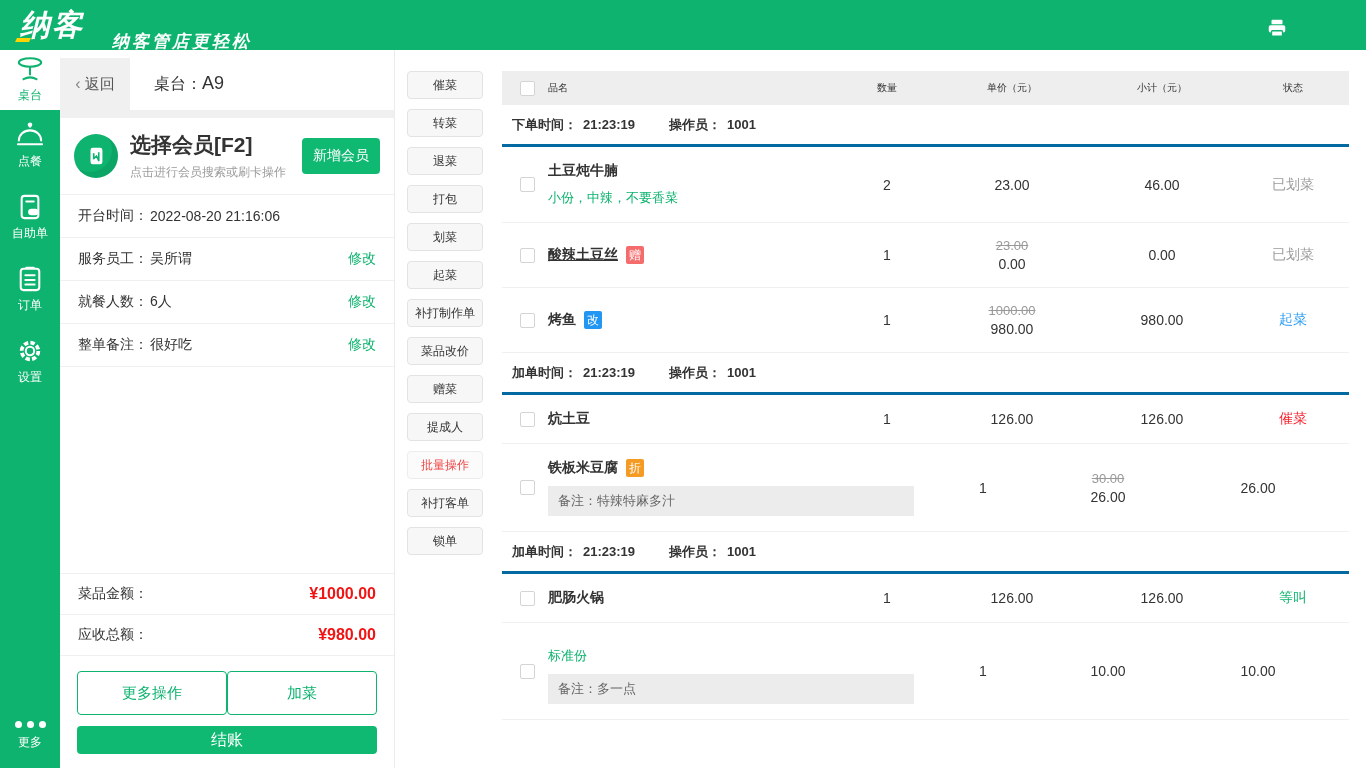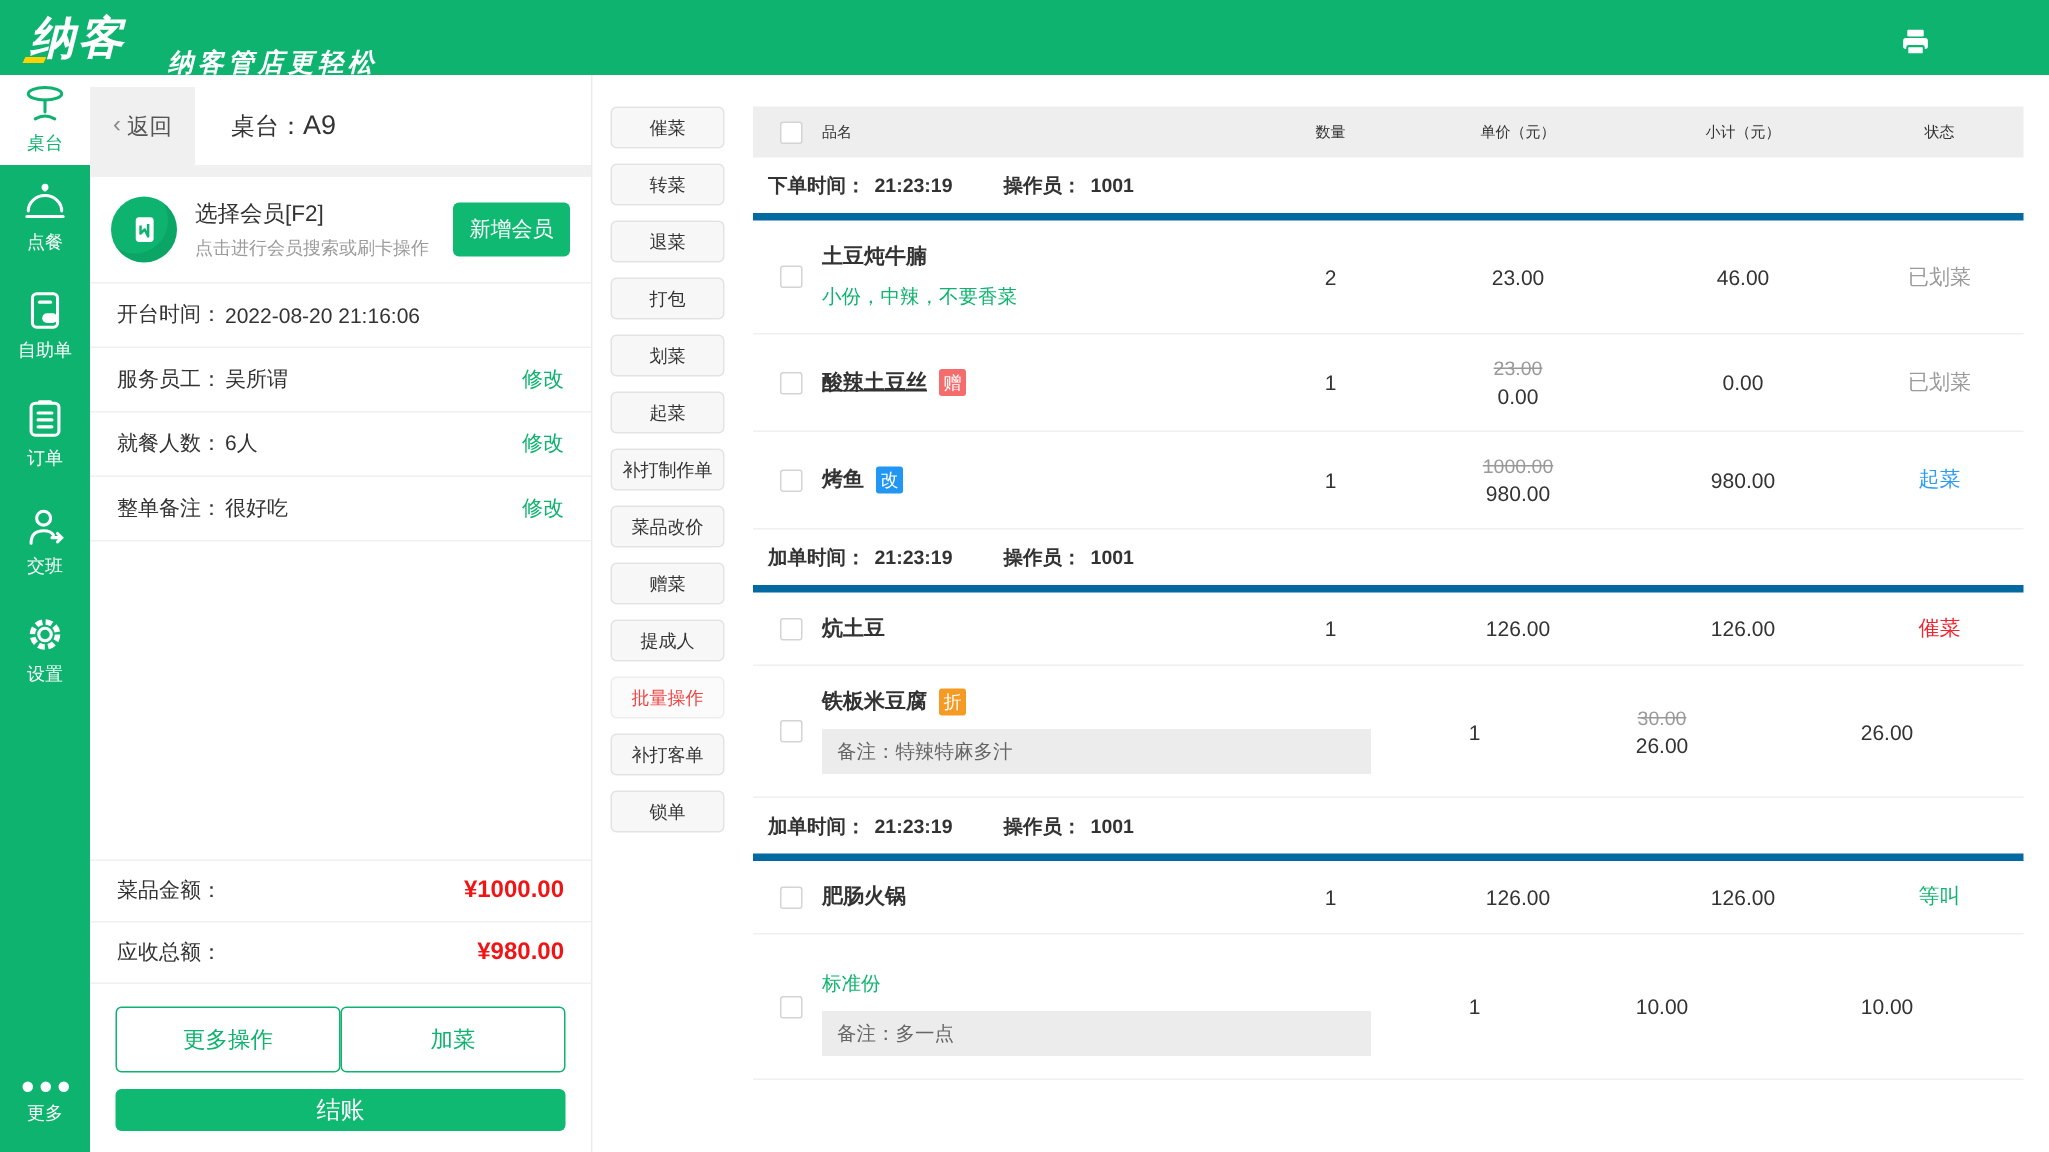--- a/index.html
+++ b/index.html
@@ -36,21 +36,21 @@
   .panel { width:335px; flex-shrink:0; border-right:1px solid #ebebeb; display:flex; flex-direction:column; background:#fff; }
   .panel-head { margin-top:8px; height:52px; display:flex; align-items:center; flex-shrink:0; }
   .back-btn { width:70px; height:100%; background:#f0f0f0; color:#555; display:flex; align-items:center; justify-content:center; gap:4px; font-size:15px; cursor:pointer; }
   .back-chevron { font-size:16px; color:#888; }
   .table-title { margin-left:24px; font-size:16px; color:#333; }
   .table-no { font-size:18px; }
   .panel-gap { height:8px; background:#f0f0f0; flex-shrink:0; }
   .member-row { display:flex; align-items:center; padding:13px 14px 13px 14px; gap:12px; flex-shrink:0; }
   .member-icon { width:44px; height:44px; border-radius:50%; background:#0db36e; display:flex; align-items:center; justify-content:center; flex-shrink:0; box-shadow:inset -6px -6px 0 rgba(0,0,0,.08); }
   .member-texts { flex:1; min-width:0; }
-  .member-title { font-size:15px; font-weight:normal; color:#333; }
+  .member-title { font-size:21px; font-weight:bold; color:#333; }
   .member-sub { font-size:12px; color:#9b9b9b; margin-top:5px; }
   .add-member-btn { background:#0fb971; color:#fff; border:none; border-radius:4px; font-size:14px; padding:9px 11px; cursor:pointer; flex-shrink:0; }
   .info-list { border-top:1px solid #f0f0f0; }
   .info-row { height:43px; display:flex; align-items:center; padding:0 18px; border-bottom:1px solid #f0f0f0; font-size:14px; color:#333; }
   .info-value { margin-left:2px; }
   .edit-link { margin-left:auto; color:#0db36e; cursor:pointer; font-size:14px; }
   .panel-spacer { flex:1; }
   .totals { border-top:1px solid #f0f0f0; }
   .total-row { height:41px; display:flex; align-items:center; padding:0 18px; border-bottom:1px solid #f0f0f0; font-size:14px; color:#333; }
   .total-value { margin-left:auto; color:#f01414; font-weight:bold; font-size:16px; }
@@ -64,21 +64,21 @@
   .action-btn { width:76px; height:28px; margin-bottom:10px; background:#f7f7f7; border:1px solid #e3e3e3; border-radius:4px; color:#333; font-size:12px; cursor:pointer; white-space:nowrap; padding:0 2px; font-family:inherit; }
   .action-btn.disabled { color:#ef4444; background:#fbfbfb; border-color:#ededed; cursor:default; }
 
   
   .main { flex:1; padding:21px 17px 0 7px; overflow:hidden; }
   .grid-row { display:grid; grid-template-columns:46px 1fr 100px 150px 150px 112px; align-items:center; }
   .o-header { background:#eeeeee; height:34px; font-size:10px; color:#333; }
   .o-header .col { text-align:center; }
   .o-header .col-name { text-align:left; }
   .cb { width:15px; height:15px; border:1px solid #d4d4d4; border-radius:2px; background:#fff; margin-left:18px; cursor:pointer; }
-  .group-head { height:42px; display:flex; align-items:center; gap:6px; font-size:13px; color:#333; font-weight:bold; border-bottom:5px solid #0369a1; padding-left:10px; }
+  .group-head { height:42px; display:flex; align-items:center; gap:6px; font-size:13px; color:#333; font-weight:bold; border-bottom:3px solid #0369a1; padding-left:10px; }
   .group-head .op-label { margin-left:28px; }
   .item-row { padding:15px 0; border-bottom:1px solid #f0f0f0; cursor:pointer; }
   .name-cell { display:flex; flex-direction:column; }
   .name-line { display:flex; align-items:center; gap:8px; }
   .dish-name { font-size:14px; color:#333; font-weight:bold; }
   .dish-name.underline { text-decoration:underline; }
   .badge { width:18px; height:18px; border-radius:2px; color:#fff; font-size:12px; display:flex; align-items:center; justify-content:center; }
   .b-red { background:#f56c6c; }
   .b-blue { background:#2196f3; }
   .b-orange { background:#f59a23; }
@@ -192,28 +192,20 @@
     </div>
     <div class="side-item">
       <svg width="28" height="26" viewBox="0 0 30 28" fill="none" stroke="currentColor" stroke-width="2.2" stroke-linecap="round">
           <rect x="5" y="3" width="20" height="23" rx="3"></rect>
           <path d="M11 2 h8"></path>
           <path d="M10 10 h10 M10 15 h10 M10 20 h10"></path>
         </svg>
       <span>订单</span>
     </div>
     <div class="side-item">
-      <svg width="28" height="26" viewBox="0 0 30 28" fill="none" stroke="currentColor" stroke-width="2.2" stroke-linecap="round">
-          <circle cx="14" cy="8" r="5"></circle>
-          <path d="M5 26 q0 -9 9 -9 q5 0 7 3"></path>
-          <path d="M20 22 h7 m-3 -3 l3 3 l-3 3"></path>
-        </svg>
-      <span>交班</span>
-    </div>
-    <div class="side-item">
       <svg width="28" height="26" viewBox="0 0 30 28" fill="none" stroke="currentColor">
           <circle cx="15" cy="14" r="9" stroke-width="4" stroke-dasharray="4.7 2.4"></circle>
           <circle cx="15" cy="14" r="4.5" stroke-width="2.2"></circle>
         </svg>
       <span>设置</span>
     </div>
     <div class="side-more">
       <div class="dots">
           <i></i>
           <i></i>

